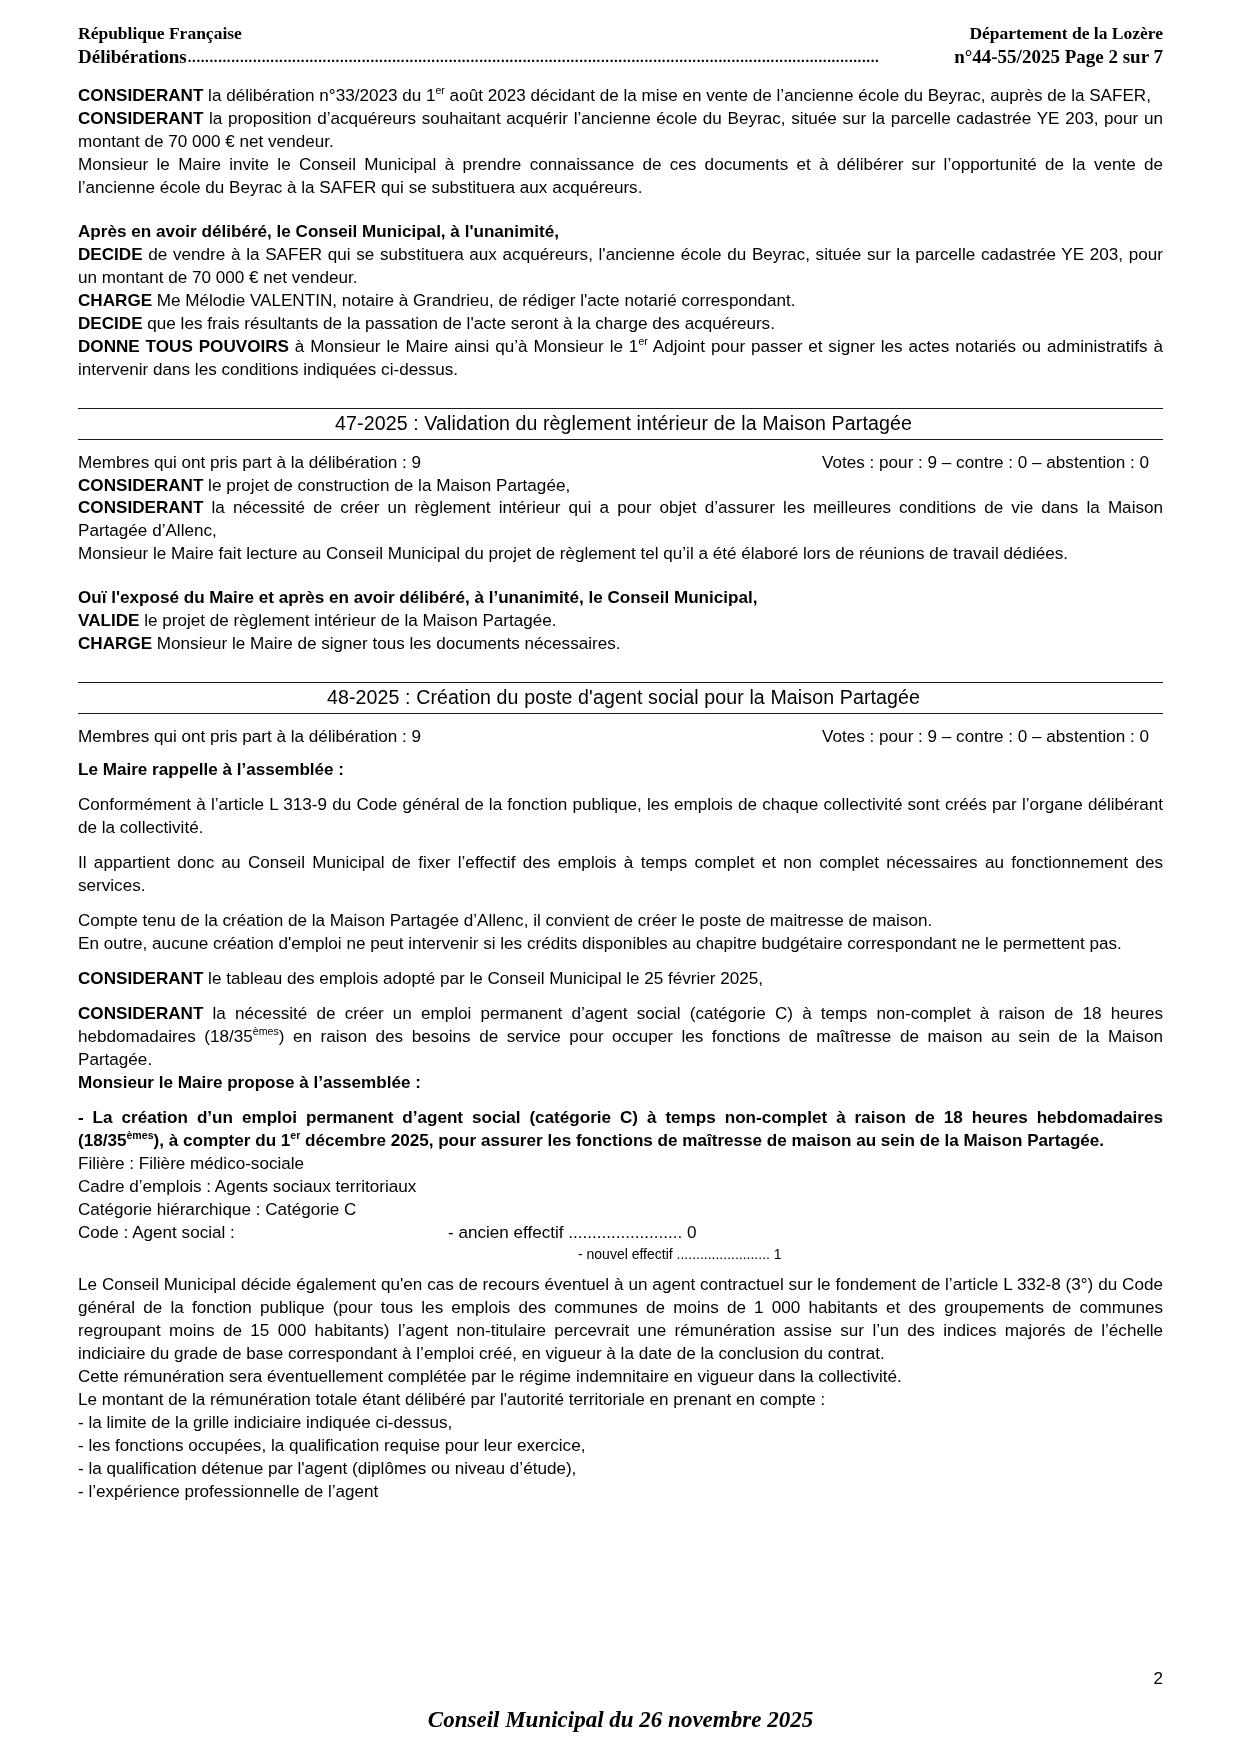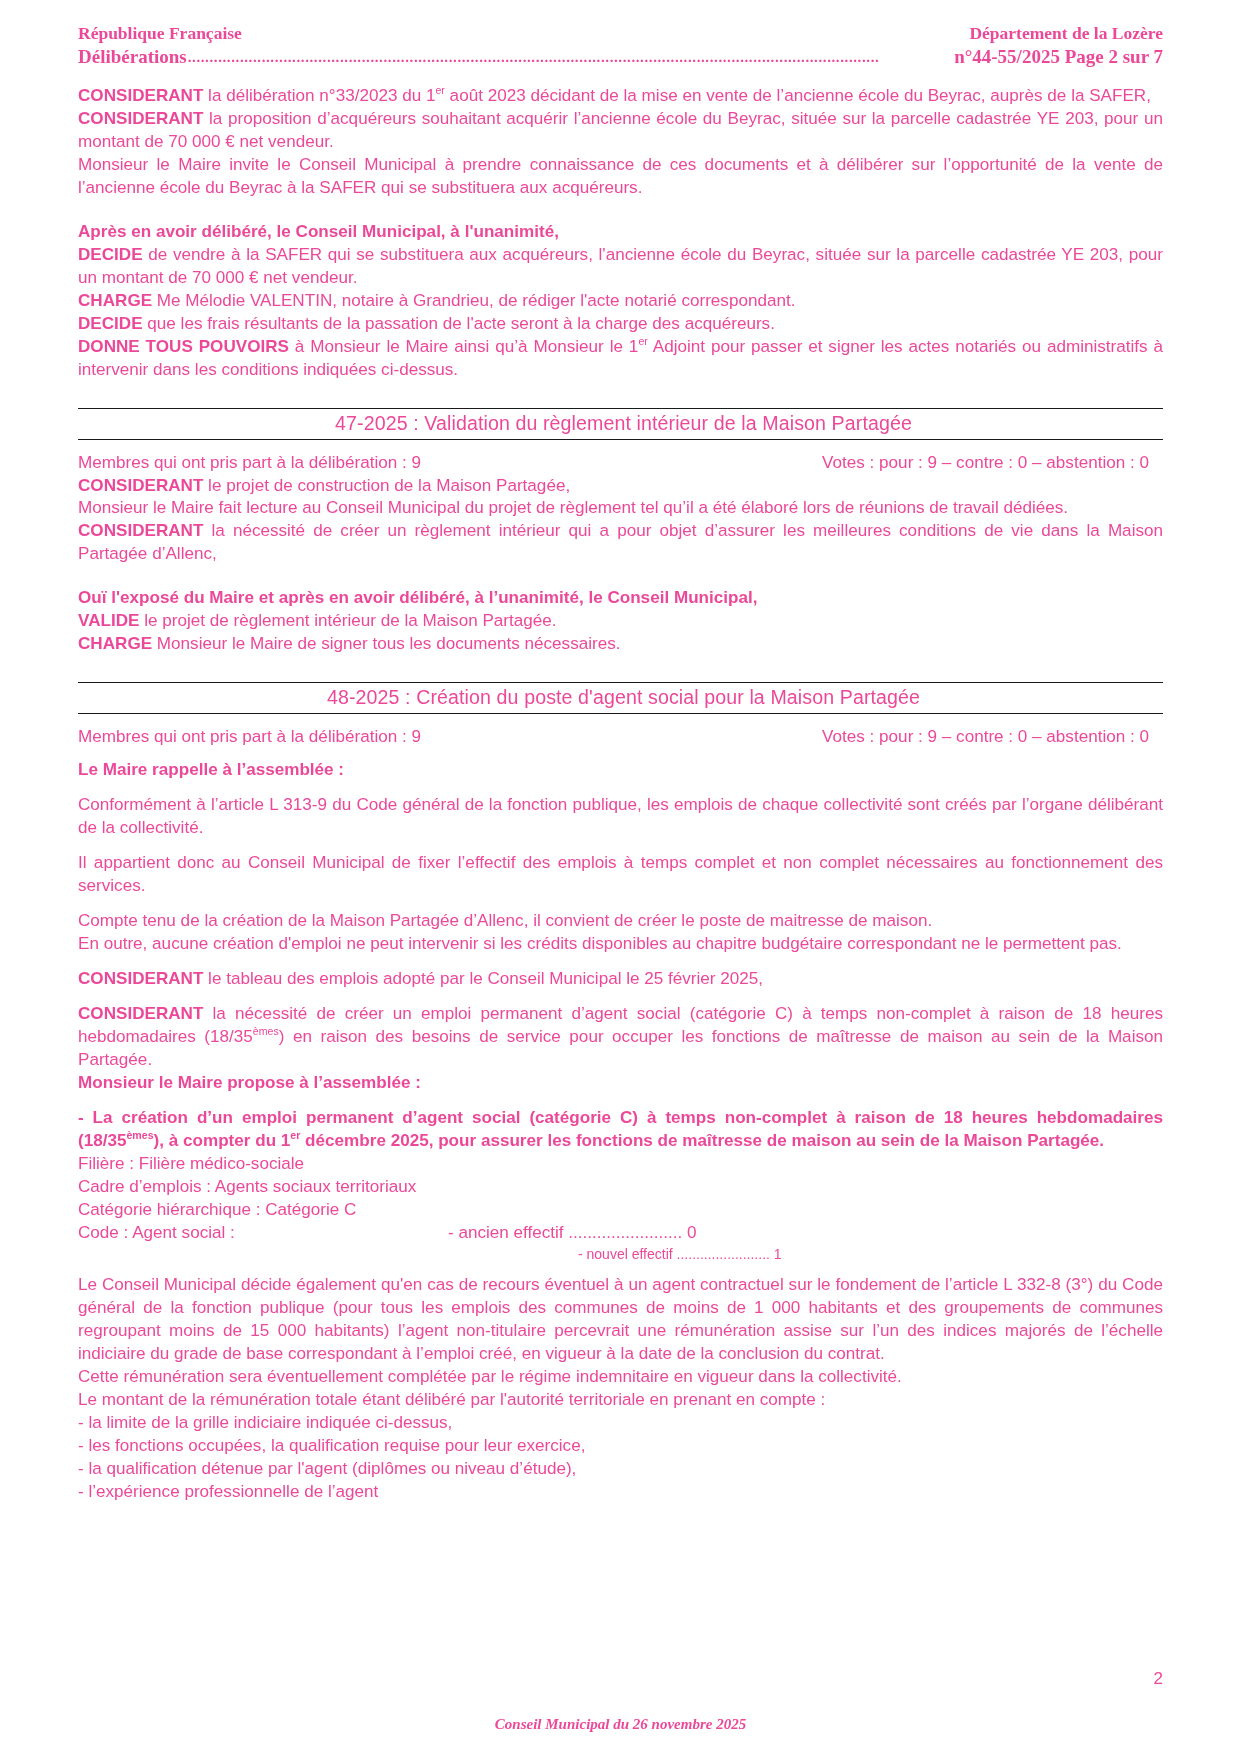--- a/index.html
+++ b/index.html
@@ -9,21 +9,21 @@
   }
   .page {
     position: relative;
     width: 1241px;
     height: 1755px;
     margin: 0 auto;
     background: #ffffff;
     box-sizing: border-box;
     padding: 22px 78px 0 78px;
     font-family: "Liberation Sans", sans-serif;
-    color: #ec4899;
+    color: #000000;
     overflow: hidden;
   }
 
   
   .doc-header {
     font-family: "Liberation Serif", serif;
     font-weight: bold;
     font-size: 17.5px;
     line-height: 1.28;
   }
@@ -121,21 +121,21 @@
   }
   .doc-footer {
     position: absolute;
     left: 0;
     right: 0;
     bottom: 22px;
     text-align: center;
     font-family: "Liberation Serif", serif;
     font-style: italic;
     font-weight: bold;
-    font-size: 15px;
+    font-size: 23px;
   }
 </style>
 </head>
 <body>
 
 <div class="page">
 
   <div class="doc-header">
     <div class="hdr-row1">
       <span>République Française</span>
@@ -177,23 +177,23 @@
   <div class="section-head-wrap">
     <div class="section-head">47-2025 : Validation du règlement intérieur de la Maison Partagée</div>
 
     <div class="votes-row">
       <span class="votes-left">Membres qui ont pris part à la délibération : 9</span>
       <span class="votes-right">Votes : pour : 9 – contre : 0 – abstention : 0</span>
     </div>
 
     <p class="body-text blk"><b>CONSIDERANT</b><span> le projet de construction de la Maison Partagée,</span></p>
 
+    <p class="body-text blk"><b>CONSIDERANT</b><span> la nécessité de créer un règlement intérieur qui a pour objet d’assurer les meilleures conditions de vie dans la Maison Partagée d’Allenc,</span></p>
+
     <p class="body-text blk">Monsieur le Maire fait lecture au Conseil Municipal du projet de règlement tel qu’il a été élaboré lors de réunions de travail dédiées.</p>
-
-    <p class="body-text blk"><b>CONSIDERANT</b><span> la nécessité de créer un règlement intérieur qui a pour objet d’assurer les meilleures conditions de vie dans la Maison Partagée d’Allenc,</span></p>
 
     <div class="gap-md"></div>
 
     <p class="body-text blk"><b>Ouï l'exposé du Maire et après en avoir délibéré, à l’unanimité, le Conseil Municipal,</b></p>
 
     <p class="body-text blk"><b>VALIDE</b><span> le projet de règlement intérieur de la Maison Partagée.</span></p>
 
     <p class="body-text blk"><b>CHARGE</b><span> Monsieur le Maire de signer tous les documents nécessaires.</span></p>
   </div>
 

